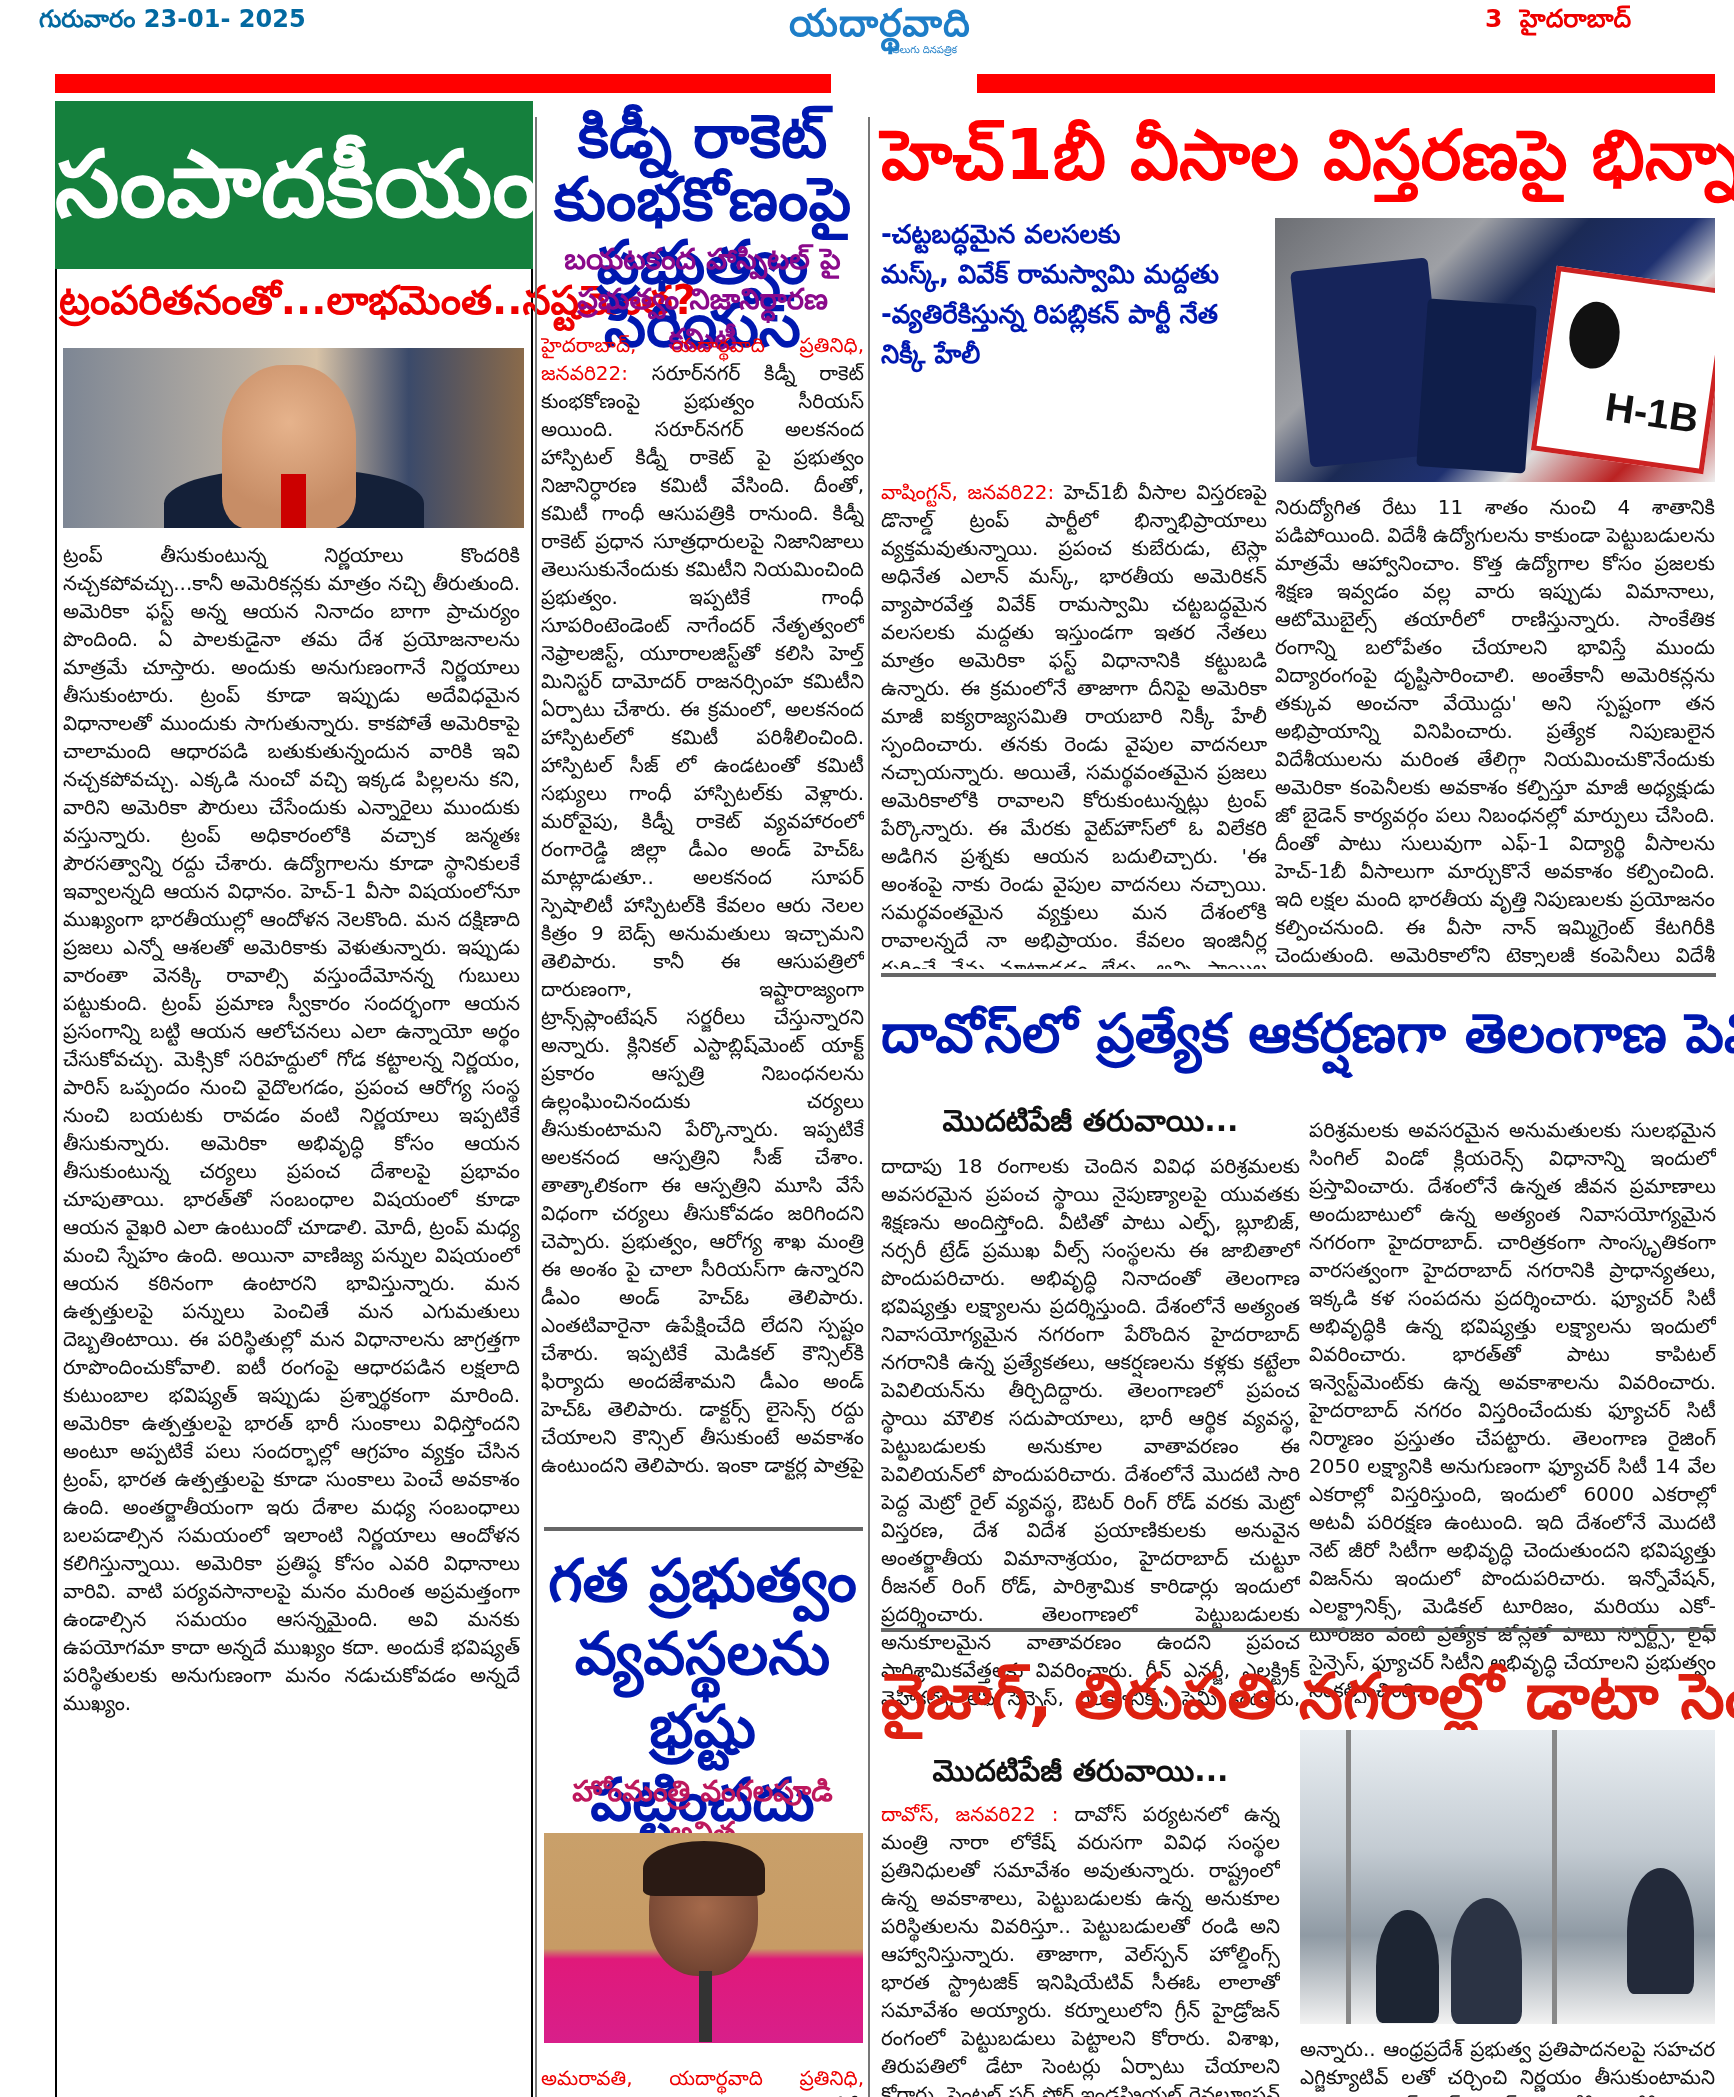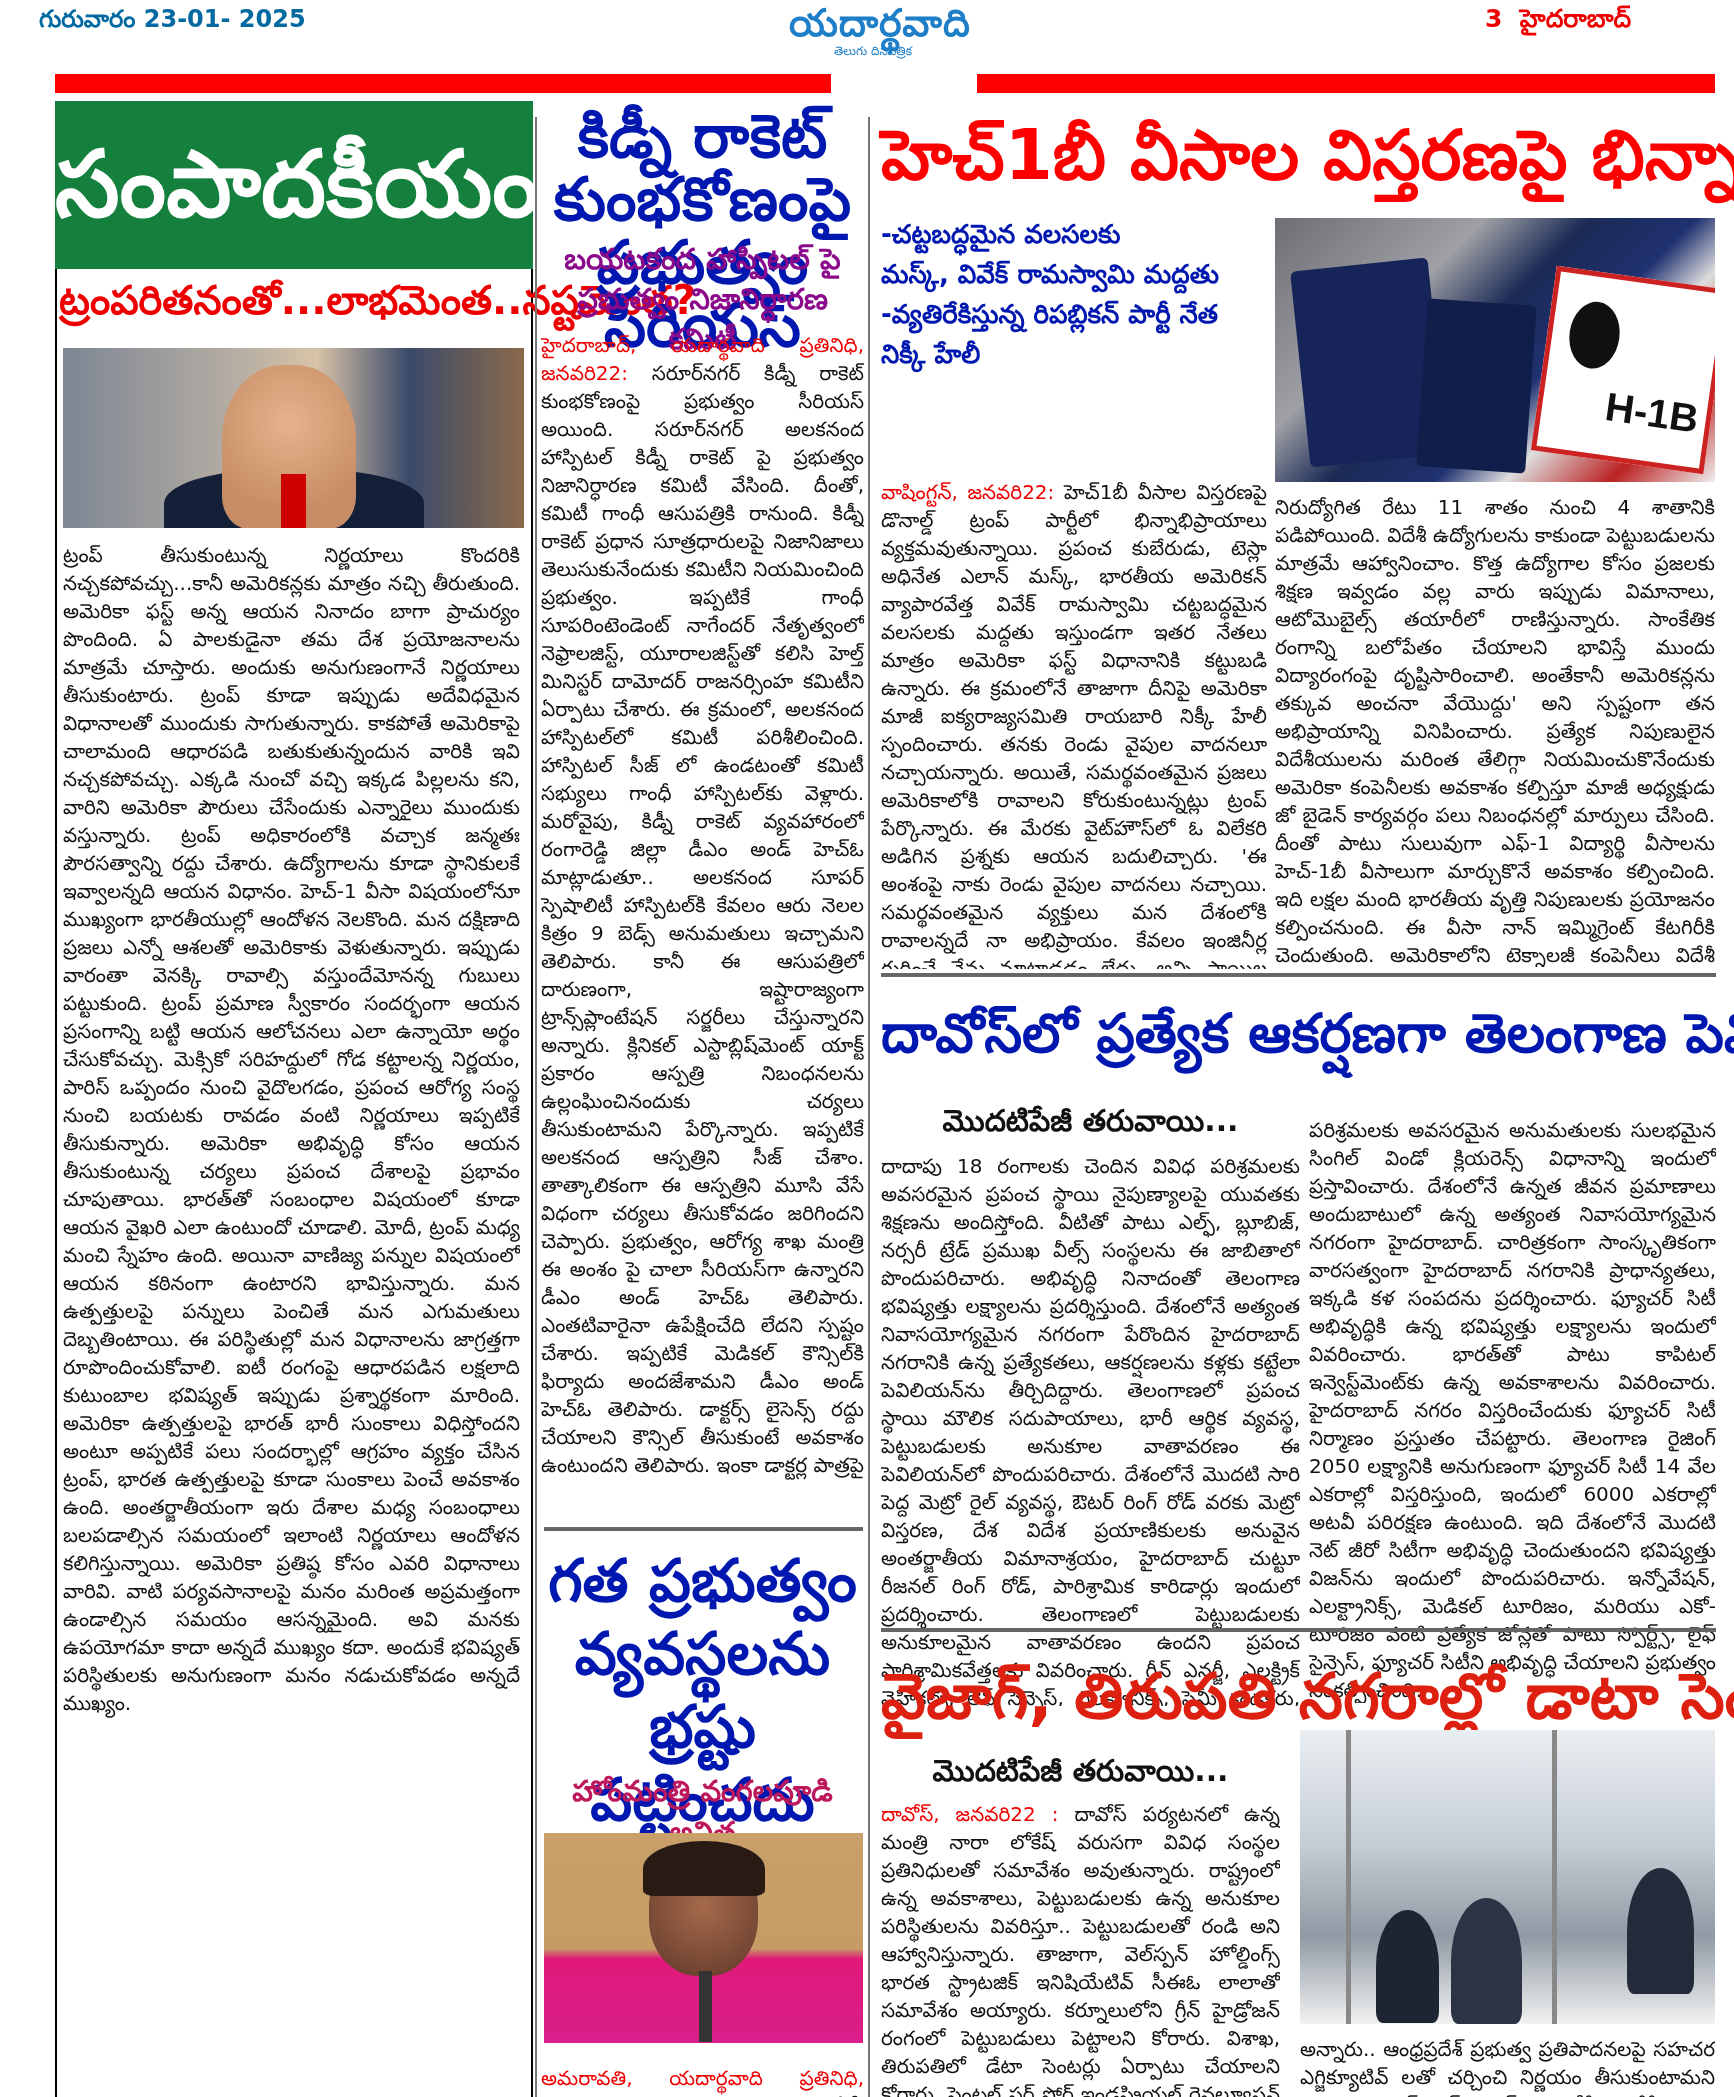--- a/index.html
+++ b/index.html
@@ -2,21 +2,21 @@
 <html style="font-size:6.7px"><head>
 <meta charset="utf-8">
 <style>
   html,body{margin:0;padding:0;background:#fff;}
   body{width:1734px;height:2725px;position:relative;overflow:hidden;font-family:"DejaVu Sans",sans-serif;color:#111;}
   .abs{position:absolute;}
   
   .hdr-date{left:39px;top:5px;font-size:24px;font-weight:bold;color:#0369a1;}
   .hdr-logo{left:789px;top:0px;width:168px;height:63px;text-align:center;}
   .hdr-logo .name{font-size:38px;font-weight:bold;color:#1e7ec8;letter-spacing:0.8px;line-height:46px;}
-  .hdr-logo .tag{font-size:12px;color:#1e7ec8;margin-top:-2.5px;}
+  .hdr-logo .tag{font-size:10px;color:#1e7ec8;text-align:right;margin-top:-2.5px;}
   .hdr-page{left:1485px;top:4.2px;font-size:25px;font-weight:bold;color:#e00;}
   .redbar{height:18.5px;background:#f00;top:74px;}
   
   .col1-box{left:55px;top:101px;width:474px;height:2368px;border:2.1px solid #000;border-bottom-width:12.6px;background:#fff;}
   .edit-title{left:55px;top:101px;width:478px;height:168px;background:#15803d;color:#fff;font-size:92px;font-weight:bold;text-align:center;line-height:168px;}
   .edit-sub{left:59px;top:277px;width:470px;text-align:center;color:#e00;font-size:40px;font-weight:bold;}
   .photo{background:#777;overflow:hidden;}
   .photo-trump{left:63px;top:348px;width:461px;height:180px;background:linear-gradient(90deg,#7d8694 0%,#b9b0a4 40%,#d8c3a7 55%,#3b4a6a 75%,#8a6a4a 100%);}
   .photo-trump .face{position:absolute;left:159px;top:17px;width:134px;height:164px;border-radius:45% 45% 20% 20%;background:radial-gradient(circle at 50% 35%,#e6b38c,#c78d66 70%);}
   .photo-trump .suit{position:absolute;left:101px;top:122px;width:260px;height:84px;background:#142038;border-radius:40% 40% 0 0;}

